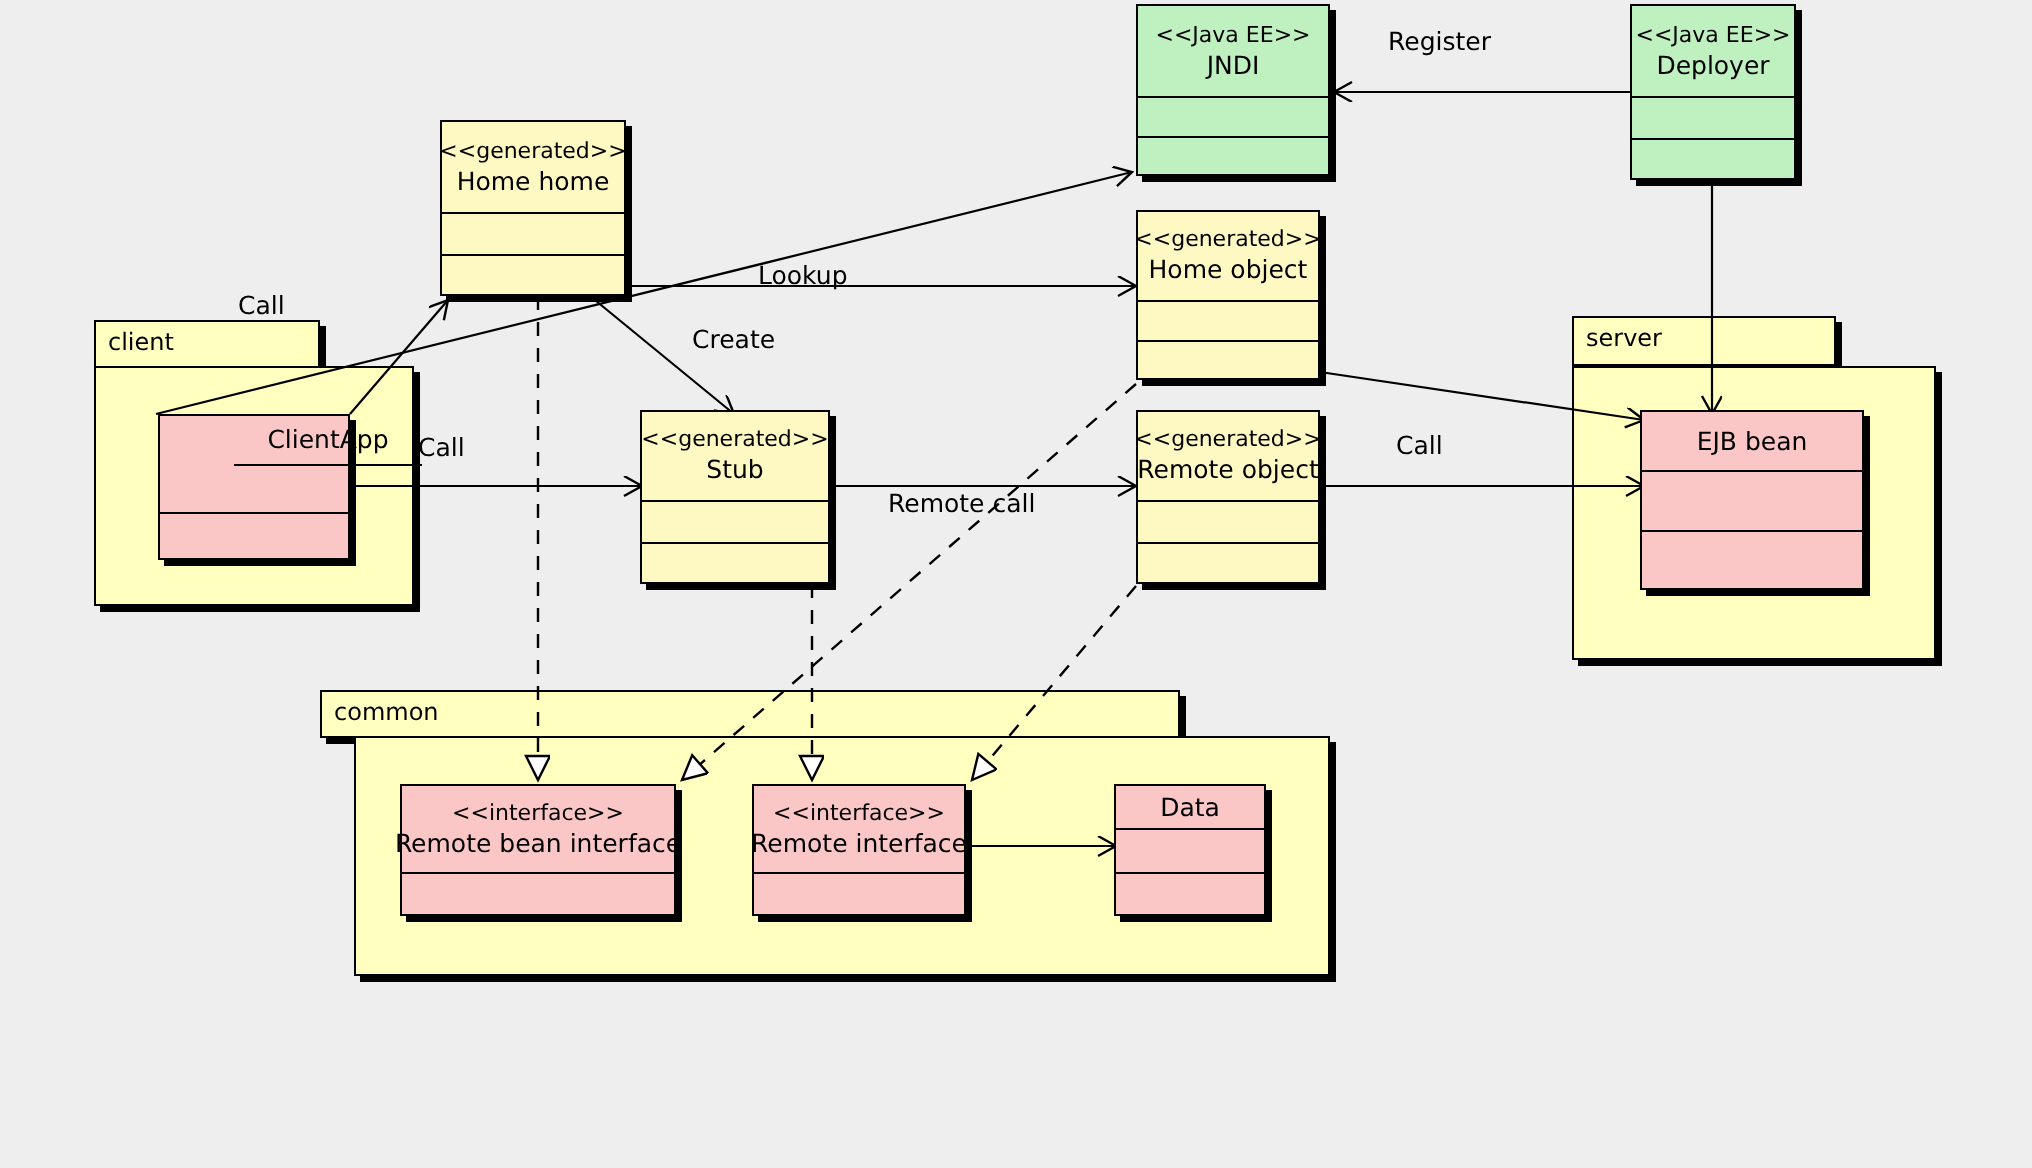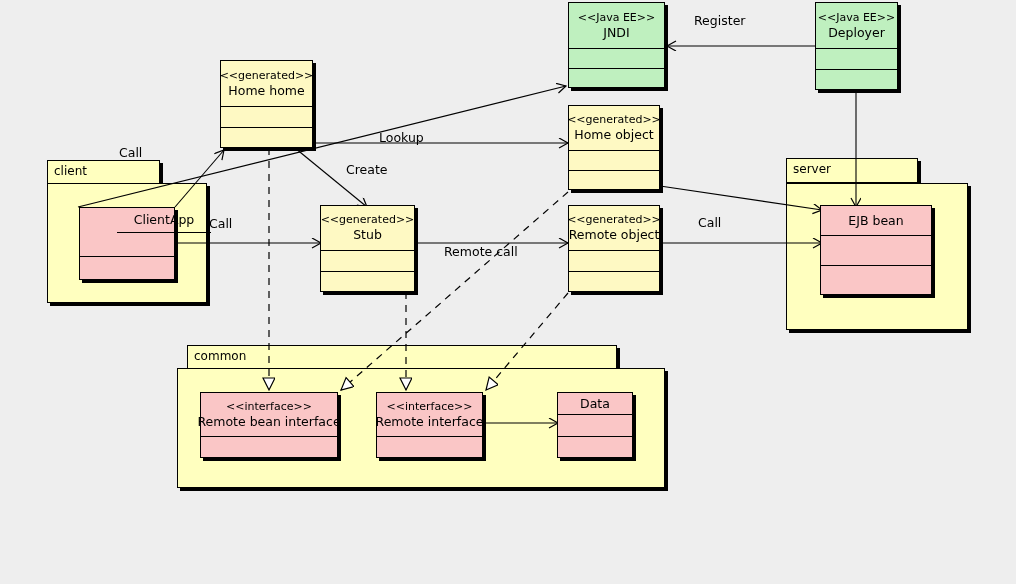--- a/index.html
+++ b/index.html
@@ -116,21 +116,21 @@
     <div class="tab" style="left:47px;top:160px;width:113px;height:24px;">client</div>
     <div class="body" style="left:47px;top:183px;width:160px;height:120px;"></div>
   </div>
 
   <div class="pkg">
     <div class="tab" style="left:786px;top:158px;width:132px;height:25px;">server</div>
     <div class="body" style="left:786px;top:183px;width:182px;height:147px;"></div>
   </div>
 
   <div class="pkg">
-    <div class="tab" style="left:187px;top:345px;width:430px;height:24px;">common</div>
+    <div class="tab" style="left:160px;top:345px;width:430px;height:24px;">common</div>
     <div class="body" style="left:177px;top:368px;width:488px;height:120px;"></div>
   </div>
 
   <div class="clsbox green" style="left:568px;top:2px;width:97px;height:86px;">
     <div class="sec hdr" style="height:46px;">
       <span class="stereo">&lt;&lt;Java EE&gt;&gt;</span>
       <span class="cname">JNDI</span>
     </div>
     <div class="sec" style="height:20px;"></div>
     <div class="sec" style="height:20px;"></div>

